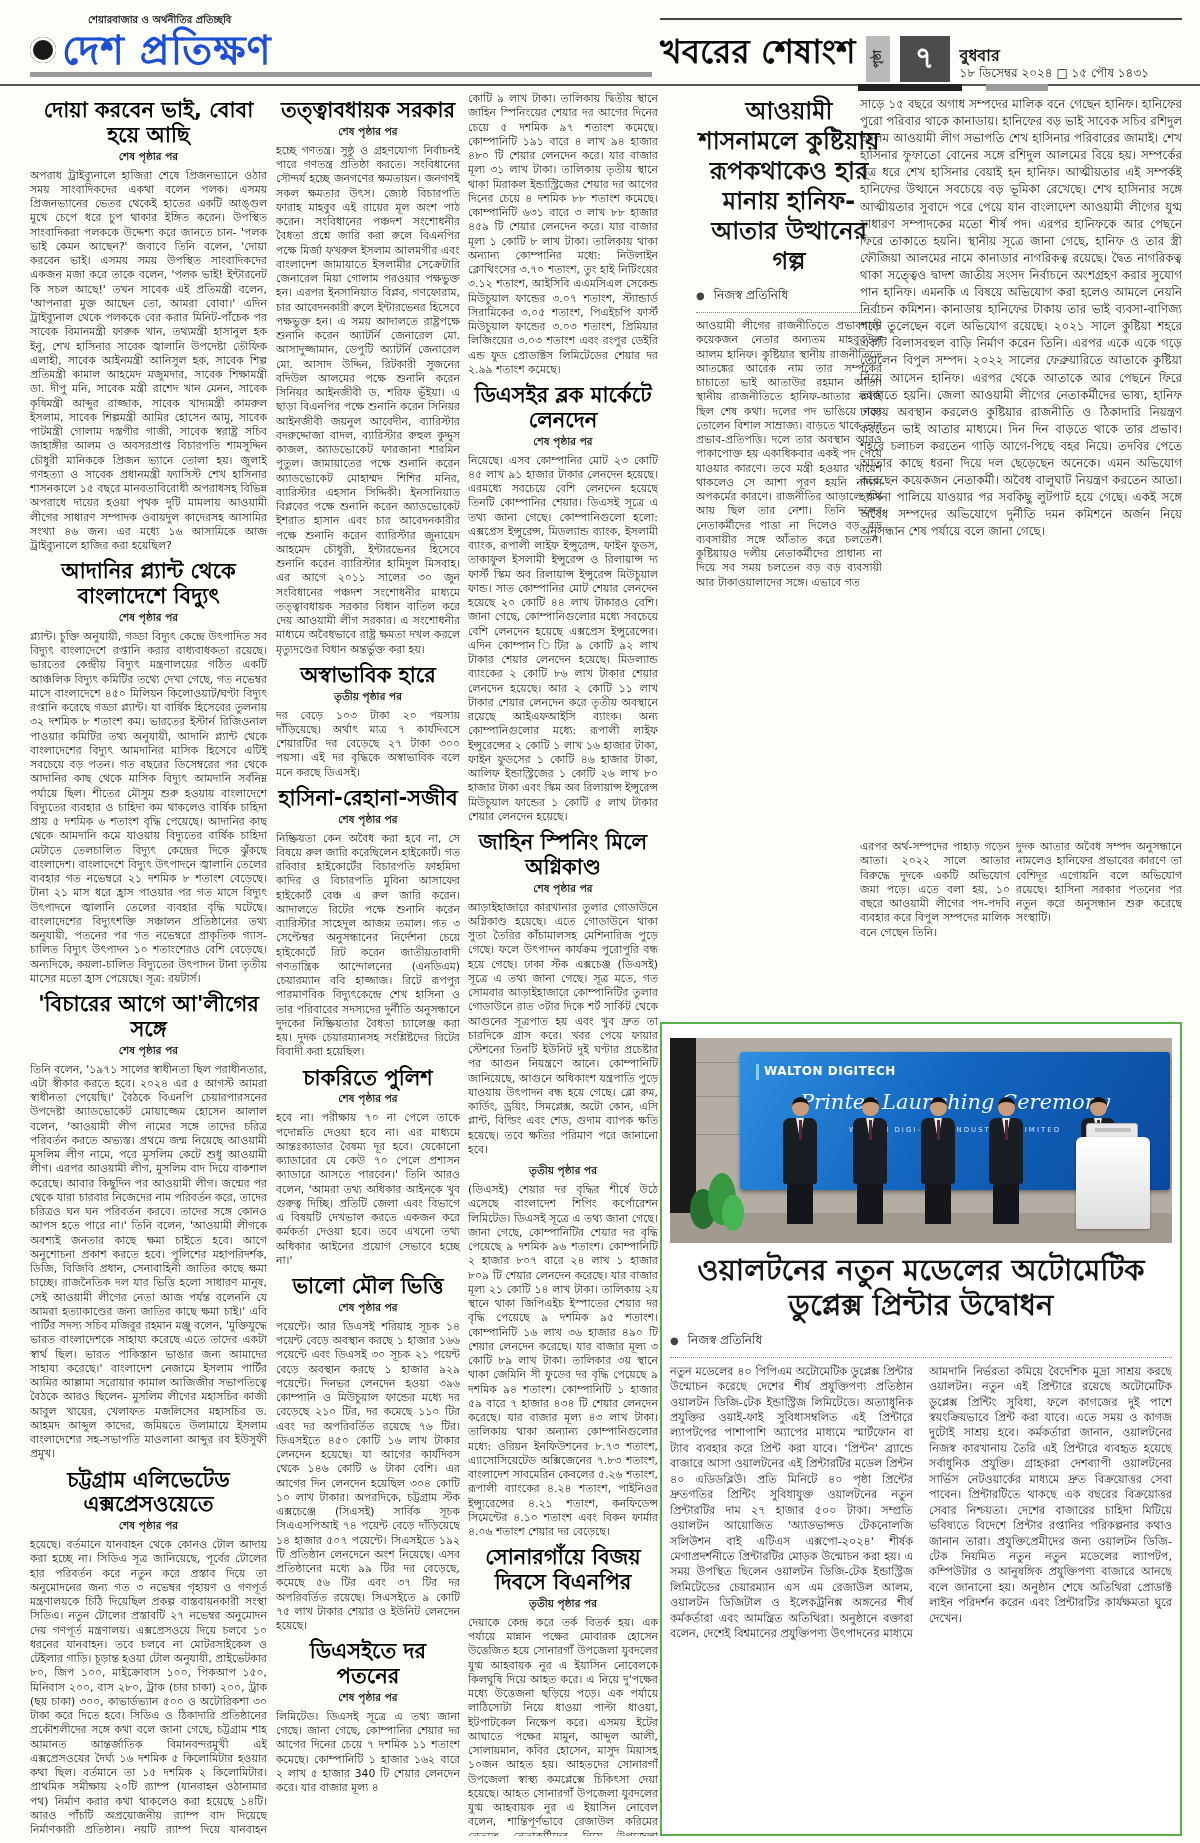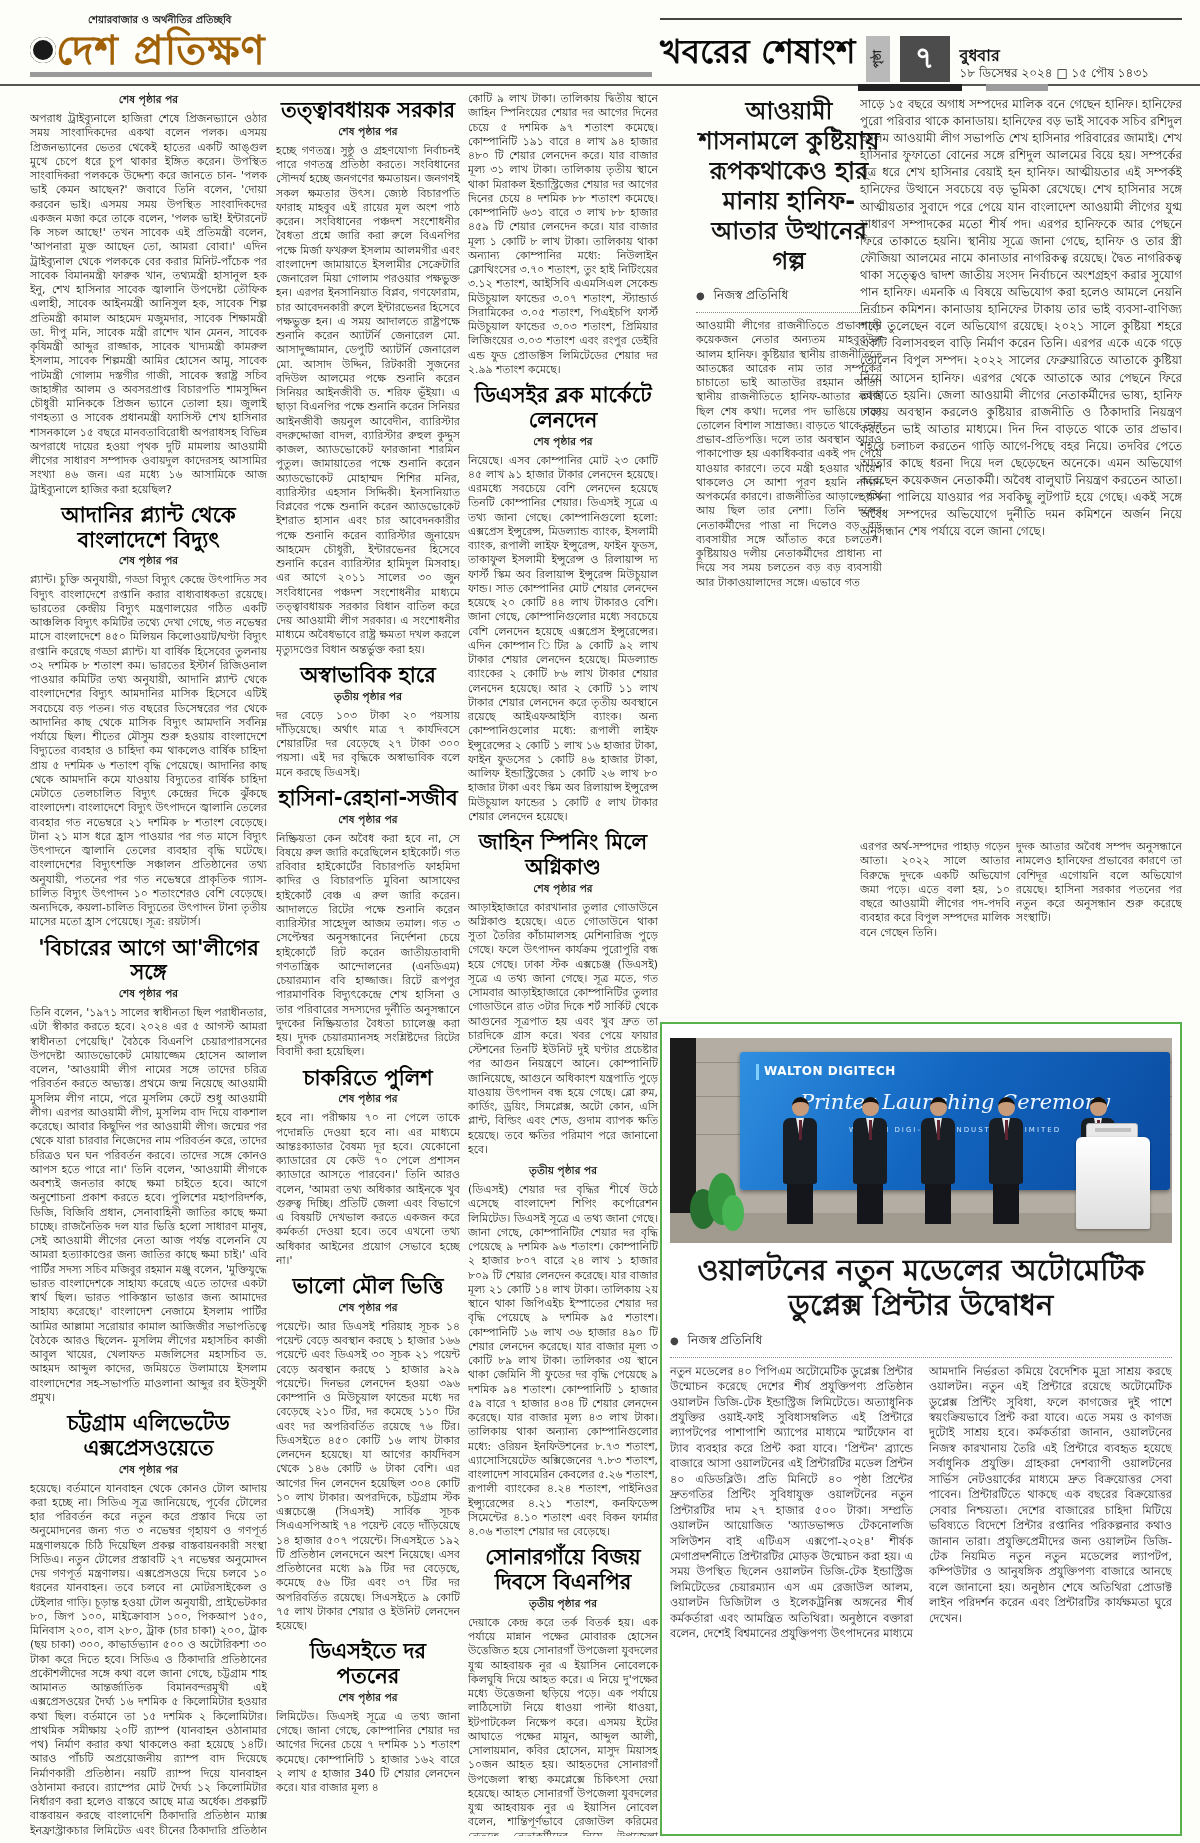--- a/index.html
+++ b/index.html
@@ -3,21 +3,21 @@
 <meta charset="utf-8">
 <style>
   *{margin:0;padding:0;box-sizing:border-box}
   html,body{background:#f4f3ef}
   body{width:1200px;height:1843px;position:relative;margin:0 auto;background:#fdfdfa;
        font-family:"DejaVu Sans","Liberation Sans",sans-serif;color:#151515;overflow:hidden}
 
   
   #masthead{position:absolute;left:30px;top:12px;width:620px;height:66px}
   .tagline{font-size:10px;font-weight:bold;color:#222;margin-left:58px}
-  .logo{font-size:40px;font-weight:bold;letter-spacing:1px;color:#a16207;line-height:1.05;display:flex;align-items:center;}
+  .logo{font-size:40px;font-weight:bold;letter-spacing:1px;color:#1d4ed8;line-height:1.05;display:flex;align-items:center;gap:6px}
   .logo-mark{width:26px;height:26px;border-radius:50%;background:#1a1a1a;display:inline-block;flex:0 0 auto;
              box-shadow:inset 0 0 0 3px #fdfdfa, inset 0 0 0 6px #1a1a1a}
   #masthead-bar{position:absolute;left:30px;top:72px;width:622px;height:5px;background:#9a9a9a}
   #header-right{position:absolute;left:660px;top:18px;width:522px;border-top:2px solid #444;padding-top:6px;display:flex;align-items:flex-end;gap:10px}
   .section-title{font-size:33px;font-weight:bold;color:#0a0a0a;white-space:nowrap}
   .page-word{width:24px;height:46px;background:#b9b9b9;color:#222;display:flex;align-items:center;justify-content:center;
              font-size:11px;font-weight:bold;writing-mode:vertical-rl;transform:rotate(180deg)}
   .page-num{width:50px;height:46px;background:#4c4c4c;color:#fff;display:flex;align-items:center;justify-content:center;
             font-size:30px;font-weight:bold}
   .daydate{display:flex;flex-direction:column;justify-content:center;line-height:1.3}
@@ -101,20 +101,21 @@
       <span class="dateline">১৮ ডিসেম্বর ২০২৪ □ ১৫ পৌষ ১৪৩১</span>
     </div>
   </div>
   <div id="header-rule"></div>
   <div class="accent-dark"></div>
   <div class="accent-grey"></div>
 </header>
 
 <section class="col" id="col1">
   <article class="story">
+    <h2 class="headline">দোয়া করবেন ভাই, বোবা হয়ে আছি</h2>
     <div class="cont">শেষ পৃষ্ঠার পর</div>
     <p class="body">অপরাধ ট্রাইব্যুনালে হাজিরা শেষে প্রিজনভ্যানে ওঠার সময় সাংবাদিকদের একথা বলেন পলক। এসময় প্রিজনভ্যানের ভেতর থেকেই হাতের একটি আঙ্গুল মুখে চেপে ধরে চুপ থাকার ইঙ্গিত করেন। উপস্থিত সাংবাদিকরা পলককে উদ্দেশ্য করে জানতে চান- 'পলক ভাই কেমন আছেন?' জবাবে তিনি বলেন, 'দোয়া করবেন ভাই। এসময় সময় উপস্থিত সাংবাদিকদের একজন মজা করে তাকে বলেন, 'পলক ভাই! ইন্টারনেট কি সচল আছে!' তখন সাবেক এই প্রতিমন্ত্রী বলেন, 'আপনারা মুক্ত আছেন তো, আমরা বোবা।' এদিন ট্রাইব্যুনাল থেকে পলককে বের করার মিনিট-পাঁচেক পর সাবেক বিমানমন্ত্রী ফারুক খান, তথ্যমন্ত্রী হাসানুল হক ইনু, শেখ হাসিনার সাবেক জ্বালানি উপদেষ্টা তৌফিক এলাহী, সাবেক আইনমন্ত্রী আনিসুল হক, সাবেক শিল্প প্রতিমন্ত্রী কামাল আহমেদ মজুমদার, সাবেক শিক্ষামন্ত্রী ডা. দীপু মনি, সাবেক মন্ত্রী রাশেদ খান মেনন, সাবেক কৃষিমন্ত্রী আব্দুর রাজ্জাক, সাবেক খাদ্যমন্ত্রী কামরুল ইসলাম, সাবেক শিল্পমন্ত্রী আমির হোসেন আমু, সাবেক পাটমন্ত্রী গোলাম দস্তগীর গাজী, সাবেক স্বরাষ্ট্র সচিব জাহাঙ্গীর আলম ও অবসরপ্রাপ্ত বিচারপতি শামসুদ্দিন চৌধুরী মানিককে প্রিজন ভ্যানে তোলা হয়। জুলাই গণহত্যা ও সাবেক প্রধানমন্ত্রী ফ্যাসিস্ট শেখ হাসিনার শাসনকালে ১৫ বছরে মানবতাবিরোধী অপরাধসহ বিভিন্ন অপরাধে দায়ের হওয়া পৃথক দুটি মামলায় আওয়ামী লীগের সাধারণ সম্পাদক ওবায়দুল কাদেরসহ আসামির সংখ্যা ৪৬ জন। এর মধ্যে ১৬ আসামিকে আজ ট্রাইব্যুনালে হাজির করা হয়েছিল?</p>
   </article>
   <article class="story">
     <h2 class="headline">আদানির প্ল্যান্ট থেকে বাংলাদেশে বিদ্যুৎ</h2>
     <div class="cont">শেষ পৃষ্ঠার পর</div>
     <p class="body">প্ল্যান্ট। চুক্তি অনুযায়ী, গড্ডা বিদ্যুৎ কেন্দ্রে উৎপাদিত সব বিদ্যুৎ বাংলাদেশে রপ্তানি করার বাধ্যবাধকতা রয়েছে। ভারতের কেন্দ্রীয় বিদ্যুৎ মন্ত্রণালয়ের গঠিত একটি আঞ্চলিক বিদ্যুৎ কমিটির তথ্যে দেখা গেছে, গত নভেম্বর মাসে বাংলাদেশে ৪৫০ মিলিয়ন কিলোওয়াট/ঘণ্টা বিদ্যুৎ রপ্তানি করেছে গড্ডা প্ল্যান্ট। যা বার্ষিক হিসেবের তুলনায় ৩২ দশমিক ৮ শতাংশ কম। ভারতের ইস্টার্ন রিজিওনাল পাওয়ার কমিটির তথ্য অনুযায়ী, আদানি প্ল্যান্ট থেকে বাংলাদেশের বিদ্যুৎ আমদানির মাসিক হিসেবে এটিই সবচেয়ে বড় পতন। গত বছরের ডিসেম্বরের পর থেকে আদানির কাছ থেকে মাসিক বিদ্যুৎ আমদানি সর্বনিম্ন পর্যায়ে ছিল। শীতের মৌসুম শুরু হওয়ায় বাংলাদেশে বিদ্যুতের ব্যবহার ও চাহিদা কম থাকলেও বার্ষিক চাহিদা প্রায় ৫ দশমিক ৬ শতাংশ বৃদ্ধি পেয়েছে। আদানির কাছ থেকে আমদানি কমে যাওয়ায় বিদ্যুতের বার্ষিক চাহিদা মেটাতে তেলচালিত বিদ্যুৎ কেন্দ্রের দিকে ঝুঁকছে বাংলাদেশ। বাংলাদেশে বিদ্যুৎ উৎপাদনে জ্বালানি তেলের ব্যবহার গত নভেম্বরে ২১ দশমিক ৮ শতাংশ বেড়েছে। টানা ২১ মাস ধরে হ্রাস পাওয়ার পর গত মাসে বিদ্যুৎ উৎপাদনে জ্বালানি তেলের ব্যবহার বৃদ্ধি ঘটেছে। বাংলাদেশের বিদ্যুৎশক্তি সঞ্চালন প্রতিষ্ঠানের তথ্য অনুযায়ী, পতনের পর গত নভেম্বরে প্রাকৃতিক গ্যাস-চালিত বিদ্যুৎ উৎপাদন ১০ শতাংশেরও বেশি বেড়েছে। অন্যদিকে, কয়লা-চালিত বিদ্যুতের উৎপাদন টানা তৃতীয় মাসের মতো হ্রাস পেয়েছে। সূত্র: রয়টার্স।</p>
   </article>
   <article class="story">
     <h2 class="headline">'বিচারের আগে আ'লীগের সঙ্গে</h2>

